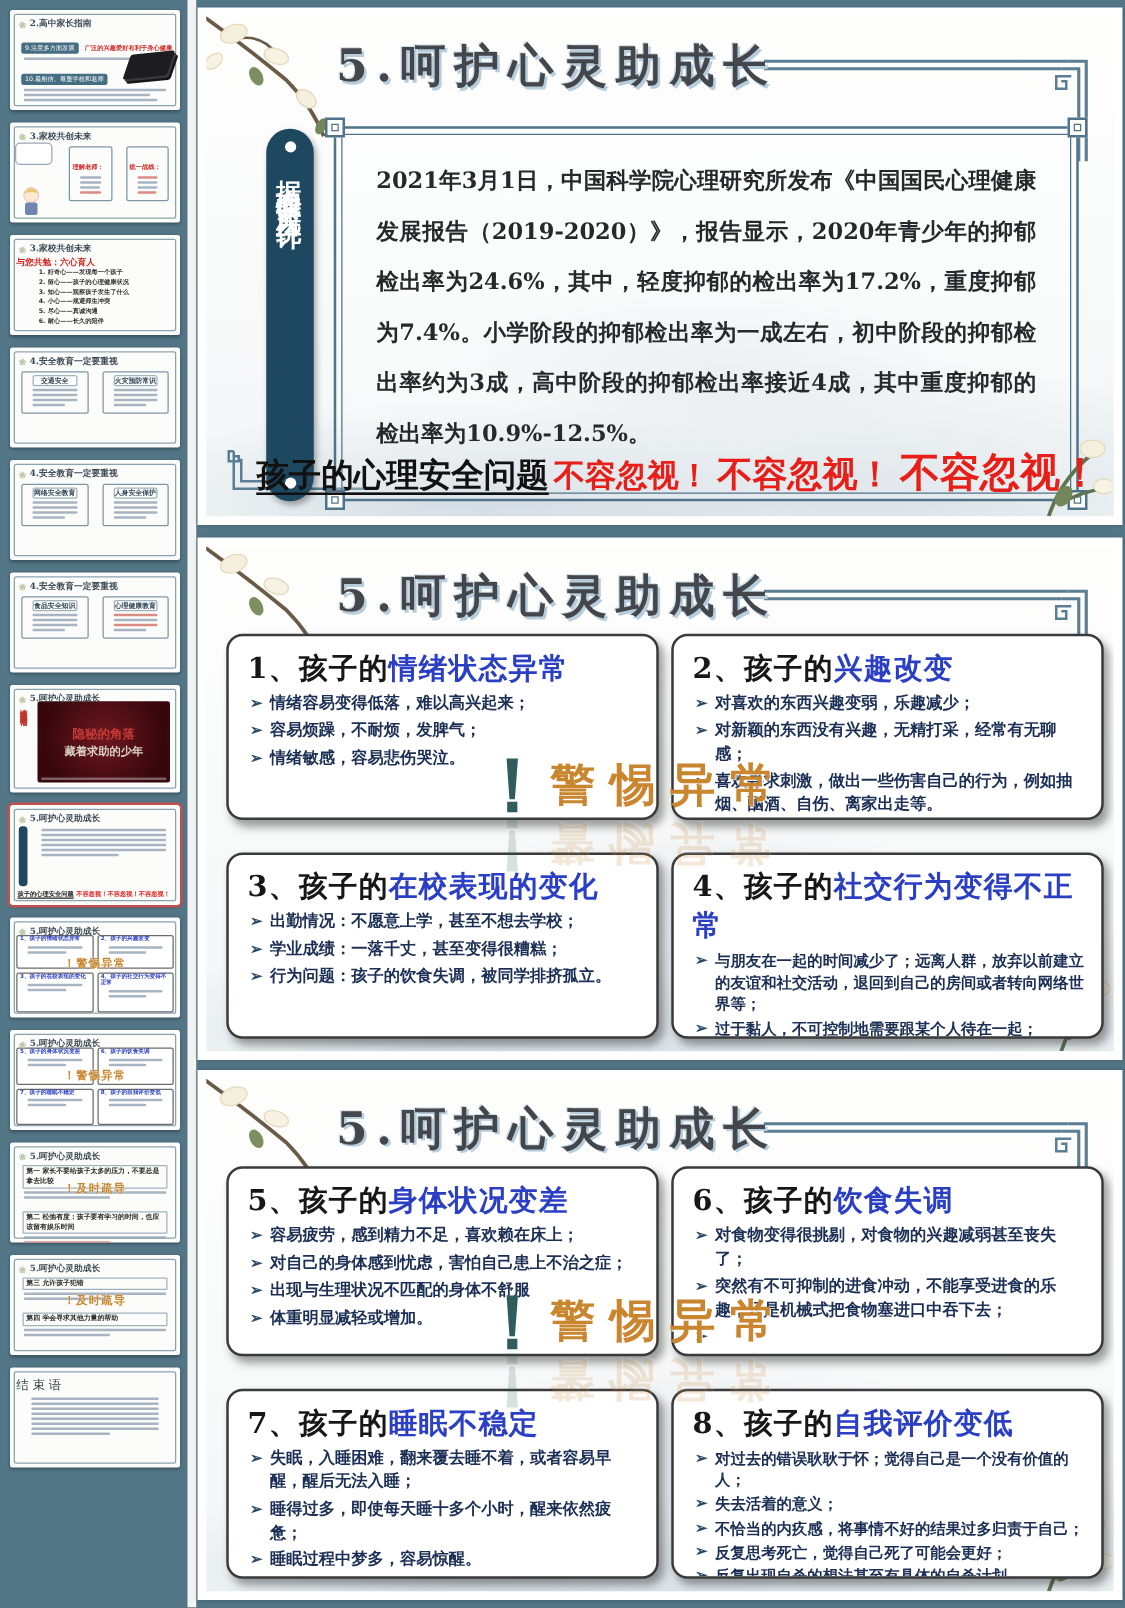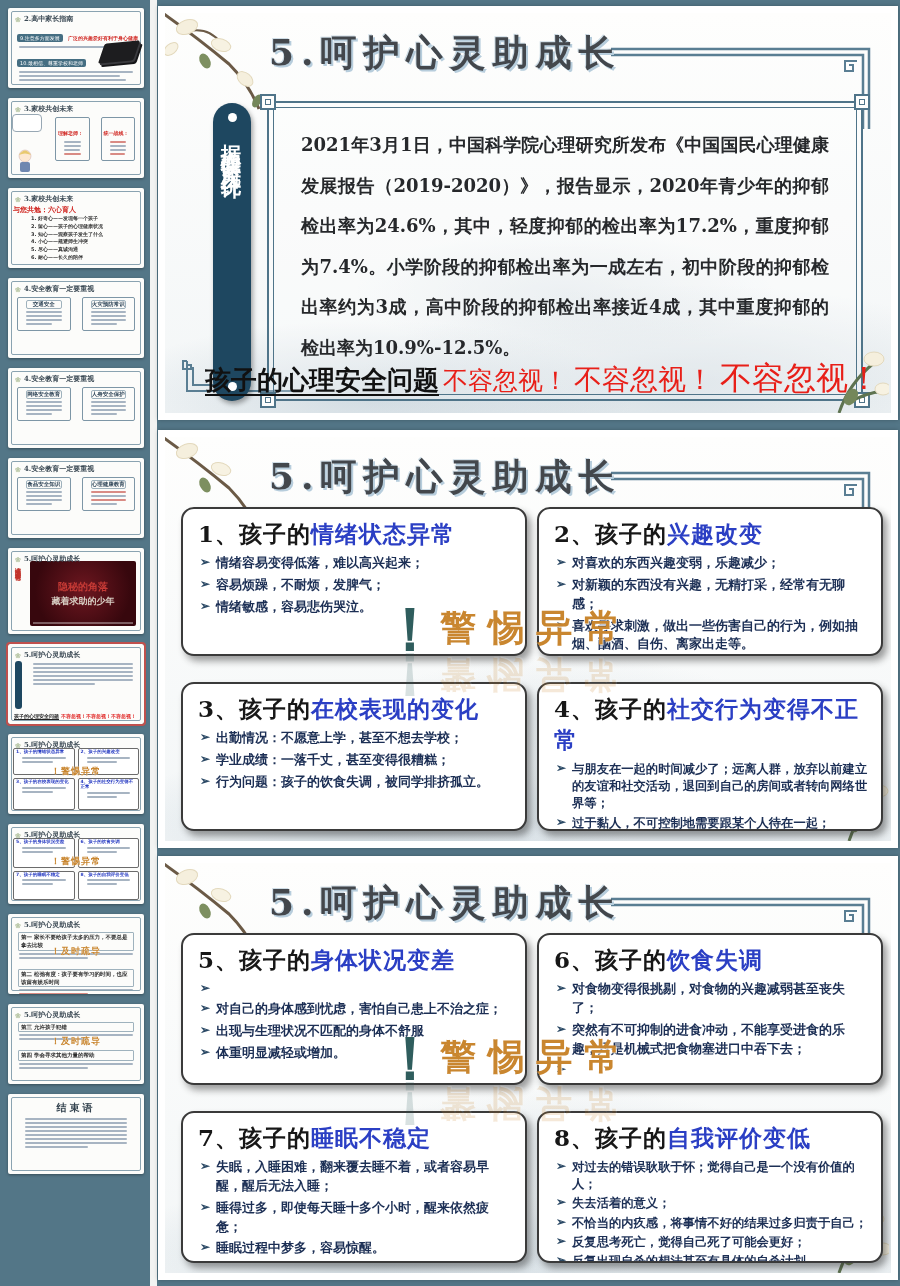--- a/index.html
+++ b/index.html
@@ -53,21 +53,21 @@
   .tmini { position:absolute; left:5px; right:5px; top:14px; bottom:4px;
     display:grid; grid-template-columns:1fr 1fr; gap:3px; }
   .tmini .mcard { border:1px solid #6b6b6b; border-radius:2px; padding:1px 2px; background:#fff; }
   .tmini .mt { font-size:4.5px; font-weight:bold; color:#2b3fc4; line-height:1.1; display:block; }
   .twm { position:absolute; left:50%; top:46%; transform:translate(-50%,-50%); z-index:4;
     color:#c9862f; font-size:9px; font-weight:bold; letter-spacing:1px;
     font-family:"DejaVu Serif", serif; text-shadow:0 0 1px #fff; }
   .th1 { font-size:5.5px; font-weight:bold; color:#2c2c2c; margin:1px 5px 0 5px;
     border:1px solid #9fb2bd; border-radius:1px; padding:0 2px; line-height:1.5; }
   .tcenter { }
-  .t13title { font-size:10px; font-weight:bold; color:#33424e; text-align:center;
+  .t13title { font-size:10px; font-weight:normal; color:#33424e; 
     font-family:"DejaVu Serif", serif; letter-spacing:3px; margin-top:3px; }
   .t14 { background:linear-gradient(#fbfbf8, #eef1f0); }
   .t14top { font-size:5px; color:#5a6b77; text-align:center; margin-top:14px; letter-spacing:1px; }
   .t14title { font-size:12px; font-weight:bold; color:#3c4d59; text-align:center; letter-spacing:2px;
     font-family:"DejaVu Serif", serif; margin-top:3px; }
   .t14bot { font-size:5px; color:#5a6b77; text-align:center; margin-top:6px; }
   .swallow { position:absolute; left:24px; top:7px; }
 
   
   .main { position:absolute; left:158px; top:0; width:740px; height:1286px; }
@@ -105,21 +105,21 @@
   .corn { position:absolute; width:16px; height:16px; border:2px solid #4f7489; background:#fdfdfc; }
   .corn.tl { left:-9px; top:-9px; }  .corn.tr { right:-9px; top:-9px; }
   .corn.bl { left:-9px; bottom:-9px; } .corn.br { right:-9px; bottom:-9px; }
   .corn::after { content:""; position:absolute; inset:3px; border:1px solid #4f7489; }
   .stat-par { position:absolute; inset:0; padding:22px 32px; font-size:18px; line-height:2.25;
     font-weight:700; color:#26282b; font-family:"DejaVu Serif", serif; text-align:justify; }
   .warnline { position:absolute; left:40px; bottom:12px; display:flex; align-items:baseline;
     white-space:nowrap; z-index:3; font-family:"DejaVu Serif", serif; }
   .warn-black { font-size:26px; font-weight:900; color:#111; text-decoration:underline;
     text-underline-offset:5px; }
-  .warn-red { font-weight:400; color:#e81f18;margin-top:40px; }
+  .warn-red { font-weight:700; color:#e81f18;margin-top:40px; }
   .warn-red.r1 { font-size:25px; margin-left:4px; }
   .warn-red.r2 { font-size:28px; margin-left:6px; }
   .warn-red.r3 { font-size:32px; margin-left:6px; }
 
   
   .cards { position:absolute; left:16px; right:8px; top:70px; bottom:10px; z-index:3;
     display:grid; grid-template-columns:1fr 1fr; grid-auto-rows:1fr; gap:26px 10px; }
   .card { background:#fff; border:2px solid #3a3a3a; border-radius:13px; padding:8px 13px;
     box-shadow:4px 5px 7px rgba(40,40,40,.45); overflow:hidden; }
   .ctitle { font-size:23px; font-weight:900; color:#171717; letter-spacing:1px;
@@ -579,20 +579,21 @@
         <path d="M0 12 H244 M0 18 H238" stroke="#5a7e93" stroke-width="2.5" fill="none"></path>
         <path d="M244 12 h14 v80 M238 18 h14 v74" stroke="#5a7e93" stroke-width="2.5" fill="none"></path>
         <path d="M246 24 h-12 v10 h8 v-6 h-4" stroke="#5a7e93" stroke-width="2" fill="none"></path>
       </svg>
       <div class="cards">
         <div class="card">
           <div class="ctitle"><span>5、</span><span>孩子的</span><span class="hl">身体状况变差</span></div>
           <ul>
             <li>
                 <span class="arr">➢</span>
+                <span>容易疲劳，感到精力不足，喜欢赖在床上；</span>
               </li>
             <li>
                 <span class="arr">➢</span>
                 <span>对自己的身体感到忧虑，害怕自己患上不治之症；</span>
               </li>
             <li>
                 <span class="arr">➢</span>
                 <span>出现与生理状况不匹配的身体不舒服</span>
               </li>
             <li>

